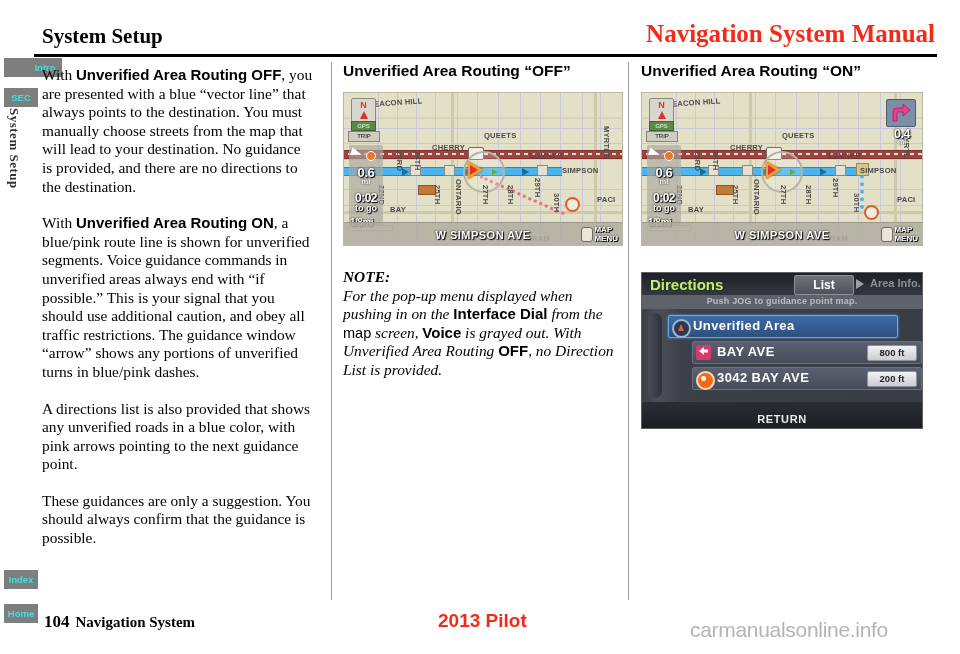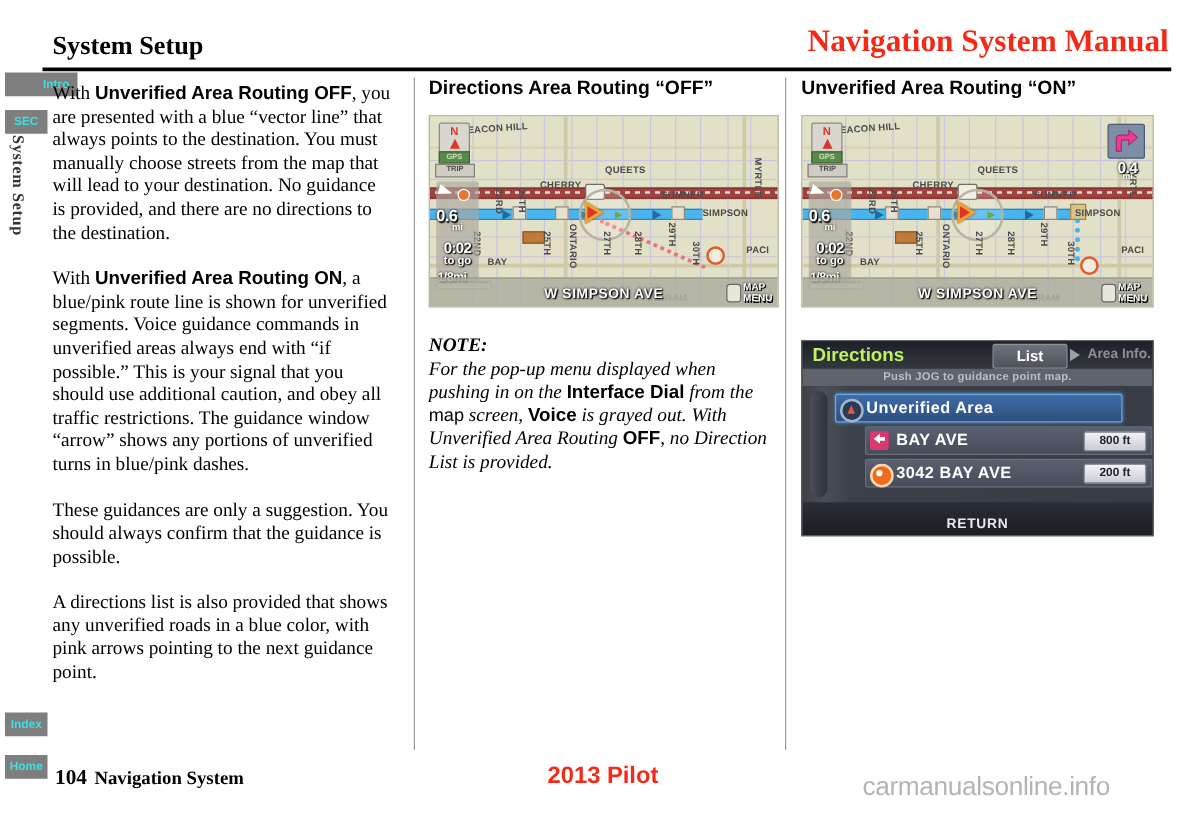--- a/index.html
+++ b/index.html
@@ -291,21 +291,21 @@
     border-bottom: 4px solid transparent;
     transform: rotate(18deg);
   }
   .dest-icon .dot {
     position: absolute; right: 0; top: 4px;
     width: 8px; height: 8px; border-radius: 50%;
     background: #e8762e; border: 1px solid #ffffff;
   }
   .dist-big {
     position: absolute; left: 5px; top: 72px;
-    width: 34px; 
+    width: 34px; text-align: center;
     font-size: 13px; font-weight: bold; color: #ffffff;
     text-shadow: 0 0 2px #000, 1px 1px 1px #000;
     letter-spacing: -0.4px;
   }
   .dist-unit {
     position: absolute; left: 5px; top: 84px;
     width: 34px; text-align: center;
     font-size: 7.5px; font-weight: bold; color: #ffffff;
     text-shadow: 0 0 2px #000;
   }
@@ -599,26 +599,26 @@
 <div class="side-tab" id="tab-index">Index</div>
 <div class="side-tab" id="tab-home">Home</div>
 <div id="side-chapter">System Setup</div>
 
 <div class="col-divider" id="divider-1"></div>
 <div class="col-divider" id="divider-2"></div>
 
 <div class="col" id="col-left">
   <p class="body-text"><span>With </span><span style="font-family: &quot;Liberation Sans&quot;, sans-serif; font-weight: bold; font-style: normal; font-size: 15px;">Unverified Area Routing OFF</span><span>, you are presented with a blue “vector line” that always points to the destination. You must manually choose streets from the map that will lead to your destination. No guidance is provided, and there are no directions to the destination.</span></p>
   <p class="body-text"><span>With </span><span style="font-family: &quot;Liberation Sans&quot;, sans-serif; font-weight: bold; font-style: normal; font-size: 15px;">Unverified Area Routing ON</span><span>, a blue/pink route line is shown for unverified segments. Voice guidance commands in unverified areas always end with “if possible.” This is your signal that you should use additional caution, and obey all traffic restrictions. The guidance window “arrow” shows any portions of unverified turns in blue/pink dashes.</span></p>
+  <p class="body-text"><span>A directions list is also provided that shows any unverified roads in a blue color, with pink arrows pointing to the next guidance point.</span></p>
   <p class="body-text"><span>These guidances are only a suggestion. You should always confirm that the guidance is possible.</span></p>
-  <p class="body-text"><span>A directions list is also provided that shows any unverified roads in a blue color, with pink arrows pointing to the next guidance point.</span></p>
 </div>
 
 <div class="col" id="col-mid">
-  <div class="col-heading">Directions Area Routing “OFF”</div>
+  <div class="col-heading">Unverified Area Routing “OFF”</div>
 
   <div class="nav-map">
     <div class="map-bg"></div>
 
     <div class="grid-v" style="left:34px;"></div>
     <div class="grid-v" style="left:53px;"></div>
     <div class="grid-v" style="left:72px;"></div>
     <div class="grid-v" style="left:91px;"></div>
     <div class="grid-v" style="left:113px;"></div>
     <div class="grid-v" style="left:133px;"></div>

